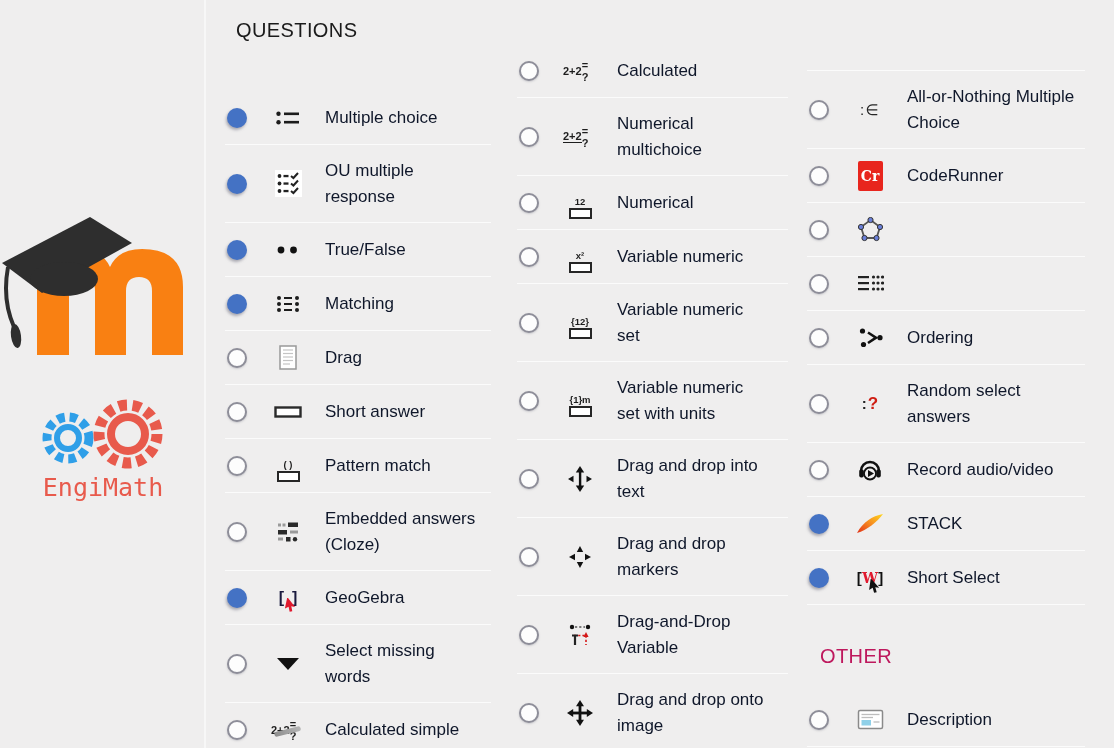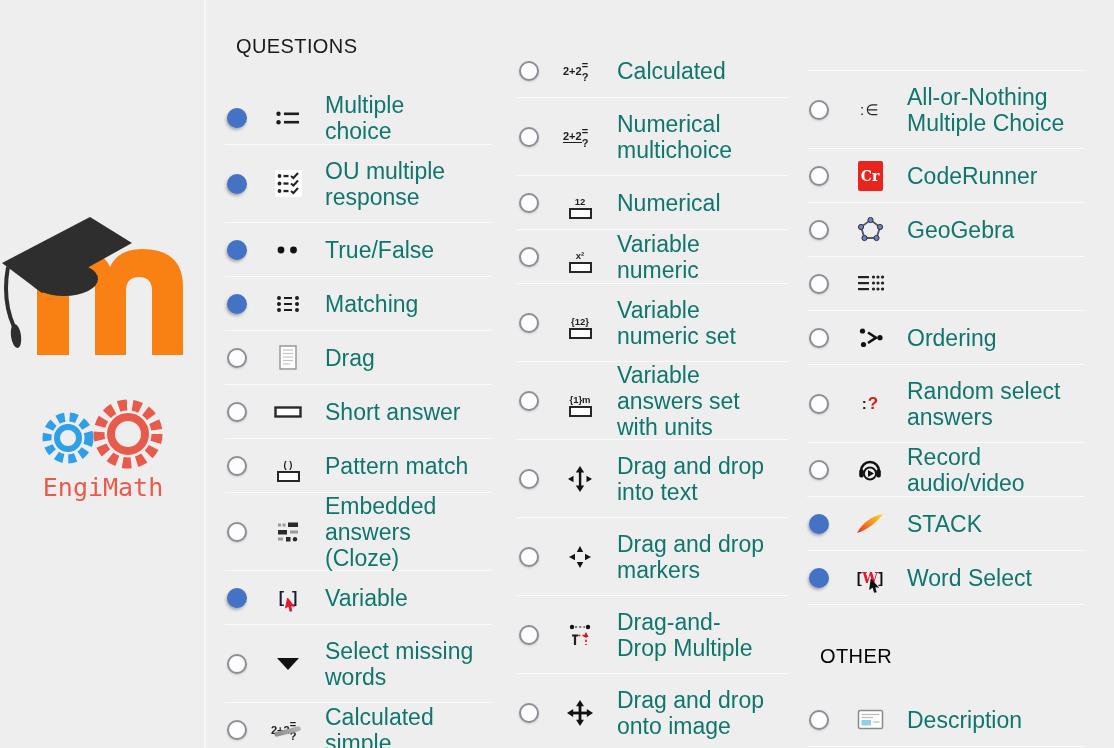--- a/index.html
+++ b/index.html
@@ -11,23 +11,23 @@
   #col1{left:225px;top:91px;width:266px;}
   #col2{left:517px;top:44px;width:271px;}
   #col3{left:807px;top:70px;width:278px;}
   #col3 .first{border-top:1px solid #fbfbfb;}
   .row{display:flex;align-items:center;border-bottom:1px solid #fbfbfb;cursor:pointer;}
   .r53{height:53px}.r77{height:77px}
   .radio{width:20px;height:20px;border-radius:50%;flex:0 0 auto;margin-left:2px;box-sizing:border-box;}
   .radio[data-checked="true"]{background:#4472c4;box-shadow:-1px 2px 3px rgba(110,110,125,.55);}
   .radio[data-checked="false"]{border:2.5px solid #8e8e99;background:#fdfdfd;box-shadow:0 1px 2px rgba(130,130,140,.35);}
   .icn{flex:0 0 34px;height:34px;margin-left:24px;display:flex;align-items:center;justify-content:center;position:relative;}
-  .lbl{margin-left:20px;font-size:23px;line-height:26px;color:#0f766e;}
+  .lbl{margin-left:20px;font-size:17px;line-height:26px;color:#0f172a;}
   #col1 .lbl{width:152px}#col2 .lbl{width:153px}#col3 .lbl{width:170px}
-  .sec2{margin:40px 0 25px 13px;font-size:20px;letter-spacing:.4px;color:#000000;}
+  .sec2{margin:40px 0 25px 13px;font-size:20px;letter-spacing:.4px;color:#be185d;}
   
   .calcic{display:flex;align-items:center;font-weight:700;font-size:11px;line-height:12px;color:#1d1d1d;}
   .frac .ct1{border-bottom:1.6px solid #1d1d1d;padding-bottom:.5px;}
   .streak{position:absolute;left:3px;top:16px;width:27px;height:4.5px;border-radius:3px;
           background:linear-gradient(to right,#8d8d8d,#b5b5b5);transform:rotate(-14deg);}
   .numic{display:flex;flex-direction:column;align-items:center;}
   .nt{font-size:9.5px;font-weight:700;line-height:10px;color:#1d1d1d;white-space:pre;margin-top:11px;}
   .nrect{width:19px;height:7px;border:2px solid #262626;background:#fff;margin-top:1.5px;}
   .aon{font-size:15px;color:#262626;letter-spacing:1.5px;font-weight:500;}
   .cr{width:25px;height:30px;background:#e8251d;color:#fff;font-family:"DejaVu Serif",serif;
@@ -62,21 +62,21 @@
   </svg>
 
   <svg class="engimath-logo" width="150" height="105" viewBox="0 0 150 105">
     <circle cx="40" cy="40" r="21" fill="none" stroke="#2f9fe8" stroke-width="9" stroke-dasharray="7.5 5"></circle>
     <circle cx="40" cy="40" r="11" fill="none" stroke="#2f9fe8" stroke-width="6"></circle>
     <circle cx="100" cy="36" r="29" fill="none" stroke="#e85a4c" stroke-width="11" stroke-dasharray="8.5 5.6"></circle>
     <circle cx="100" cy="36" r="17" fill="none" stroke="#e85a4c" stroke-width="8"></circle>
     <text x="75" y="98" text-anchor="middle" font-family="DejaVu Sans Mono, monospace" font-size="25" fill="#e85a4c">EngiMath</text>
   </svg>
 
-  <div class="sec-title" style="left:236px;top:35px;">QUESTIONS</div>
+  <div class="sec-title" style="left:236px;top:19px;">QUESTIONS</div>
 
   <div class="col" id="col1">
 
     <div class="row r53">
       <span class="radio" data-checked="true"></span>
       <span class="icn">
         <svg width="24" height="16" viewBox="0 0 24 16" fill="#1c1c1c">
             <circle cx="2.5" cy="3.8" r="2.2"></circle>
             <rect x="8" y="2.5" width="15" height="2.6"></rect>
             <circle cx="2.5" cy="12.2" r="2.2"></circle>
@@ -203,21 +203,21 @@
       <span class="radio" data-checked="true"></span>
       <span class="icn">
         <span class="gapw">
             <span class="gb">[</span>
             <span class="gb">]</span>
           <svg class="gapcur" width="12" height="15" viewBox="0 0 10 14">
               <path d="M0,0 L0,11 L3,8.5 L5,13 L7.3,12 L5.4,7.6 L9,7.6 Z" fill="#e0192e" transform="rotate(12 5 7)"></path>
             </svg>
         </span>
       </span>
-      <span class="lbl">Variable</span>
+      <span class="lbl">GeoGebra</span>
     </div>
 
     <div class="row r77">
       <span class="radio" data-checked="false"></span>
       <span class="icn">
           <span class="tri"></span>
         </span>
       <span class="lbl">Select missing words</span>
     </div>
 
@@ -292,21 +292,21 @@
     </div>
 
     <div class="row r77">
       <span class="radio" data-checked="false"></span>
       <span class="icn">
         <span class="numic">
             <span class="nt">{1}m</span>
             <span class="nrect"></span>
           </span>
       </span>
-      <span class="lbl">Variable answers set with units</span>
+      <span class="lbl">Variable numeric set with units</span>
     </div>
 
     <div class="row r77">
       <span class="radio" data-checked="false"></span>
       <span class="icn">
         <svg width="26" height="26" viewBox="0 0 26 26" fill="#111">
             <rect x="11.9" y="5" width="2.4" height="16"></rect>
             <polygon points="13,0 8.8,6.5 17.2,6.5"></polygon>
             <polygon points="13,26 8.8,19.5 17.2,19.5"></polygon>
             <polygon points="1,13 6.5,9.8 6.5,16.2"></polygon>
@@ -334,21 +334,21 @@
       <span class="icn">
         <svg width="26" height="23" viewBox="0 0 26 23">
             <circle cx="5" cy="4" r="2.2" fill="#111"></circle>
             <circle cx="21" cy="4" r="2.2" fill="#111"></circle>
             <line x1="8" y1="4" x2="18" y2="4" stroke="#555" stroke-width="1.6" stroke-dasharray="2.2 2"></line>
             <path d="M7,12.5 H19 M19,12.5 V22" stroke="#d41818" stroke-width="1.6" stroke-dasharray="2.2 2" fill="none"></path>
             <polygon points="19,9 16.4,14 21.6,14" fill="#d41818"></polygon>
             <path d="M5,12.5 H11 M8,12.5 V22" stroke="#222" stroke-width="2.2" fill="none"></path>
           </svg>
       </span>
-      <span class="lbl">Drag-and-Drop Multiple</span>
+      <span class="lbl">Drag-and-Drop Variable</span>
     </div>
 
     <div class="row r77">
       <span class="radio" data-checked="false"></span>
       <span class="icn">
         <svg width="26" height="26" viewBox="0 0 26 26" fill="#111">
             <rect x="11.6" y="5" width="2.8" height="16"></rect>
             <rect x="5" y="11.6" width="16" height="2.8"></rect>
             <polygon points="13,0 9,6.2 17,6.2"></polygon>
             <polygon points="13,26 9,19.8 17,19.8"></polygon>
@@ -385,21 +385,20 @@
             <path d="M12.5,3 L22,10 L18.5,21 L6.5,21 L3,10 Z" fill="none" stroke="#555" stroke-width="1.8"></path>
             <g fill="#6a7fd8" stroke="#333" stroke-width="1">
               <circle cx="12.5" cy="3" r="2.6"></circle>
               <circle cx="22" cy="10" r="2.6"></circle>
               <circle cx="18.5" cy="21" r="2.6"></circle>
               <circle cx="6.5" cy="21" r="2.6"></circle>
               <circle cx="3" cy="10" r="2.6"></circle>
             </g>
           </svg>
       </span>
-      <span class="lbl">GeoGebra</span>
     </div>
 
     <div class="row r53">
       <span class="radio" data-checked="false"></span>
       <span class="icn">
         <svg width="27" height="19" viewBox="0 0 27 19" fill="#222">
             <rect x="1" y="2" width="11" height="2.2"></rect>
             <rect x="1" y="8" width="11" height="2.2"></rect>
             <rect x="1" y="14" width="11" height="2.2"></rect>
             <g>
@@ -477,21 +476,21 @@
       <span class="icn">
         <span class="wsw">
             <span class="wsb">[</span>
             <span class="wsW">W</span>
             <span class="wsb">]</span>
           <svg class="wscur" width="12" height="15" viewBox="0 0 10 14">
               <path d="M0,0 L0,11 L3,8.5 L5,13 L7.3,12 L5.4,7.6 L9,7.6 Z" fill="#111" transform="rotate(8 5 7)"></path>
             </svg>
         </span>
       </span>
-      <span class="lbl">Word Select</span>
+      <span class="lbl">Short Select</span>
     </div>
 
     <div class="sec2">OTHER</div>
 
     <div class="row r53">
       <span class="radio" data-checked="false"></span>
       <span class="icn">
         <svg width="27" height="21" viewBox="0 0 27 21">
             <rect x="1.5" y="1.5" width="24" height="18" rx="1.5" fill="#fff" stroke="#8a8a8a" stroke-width="1.5"></rect>
             <g stroke="#bdbdbd" stroke-width="1.3">

